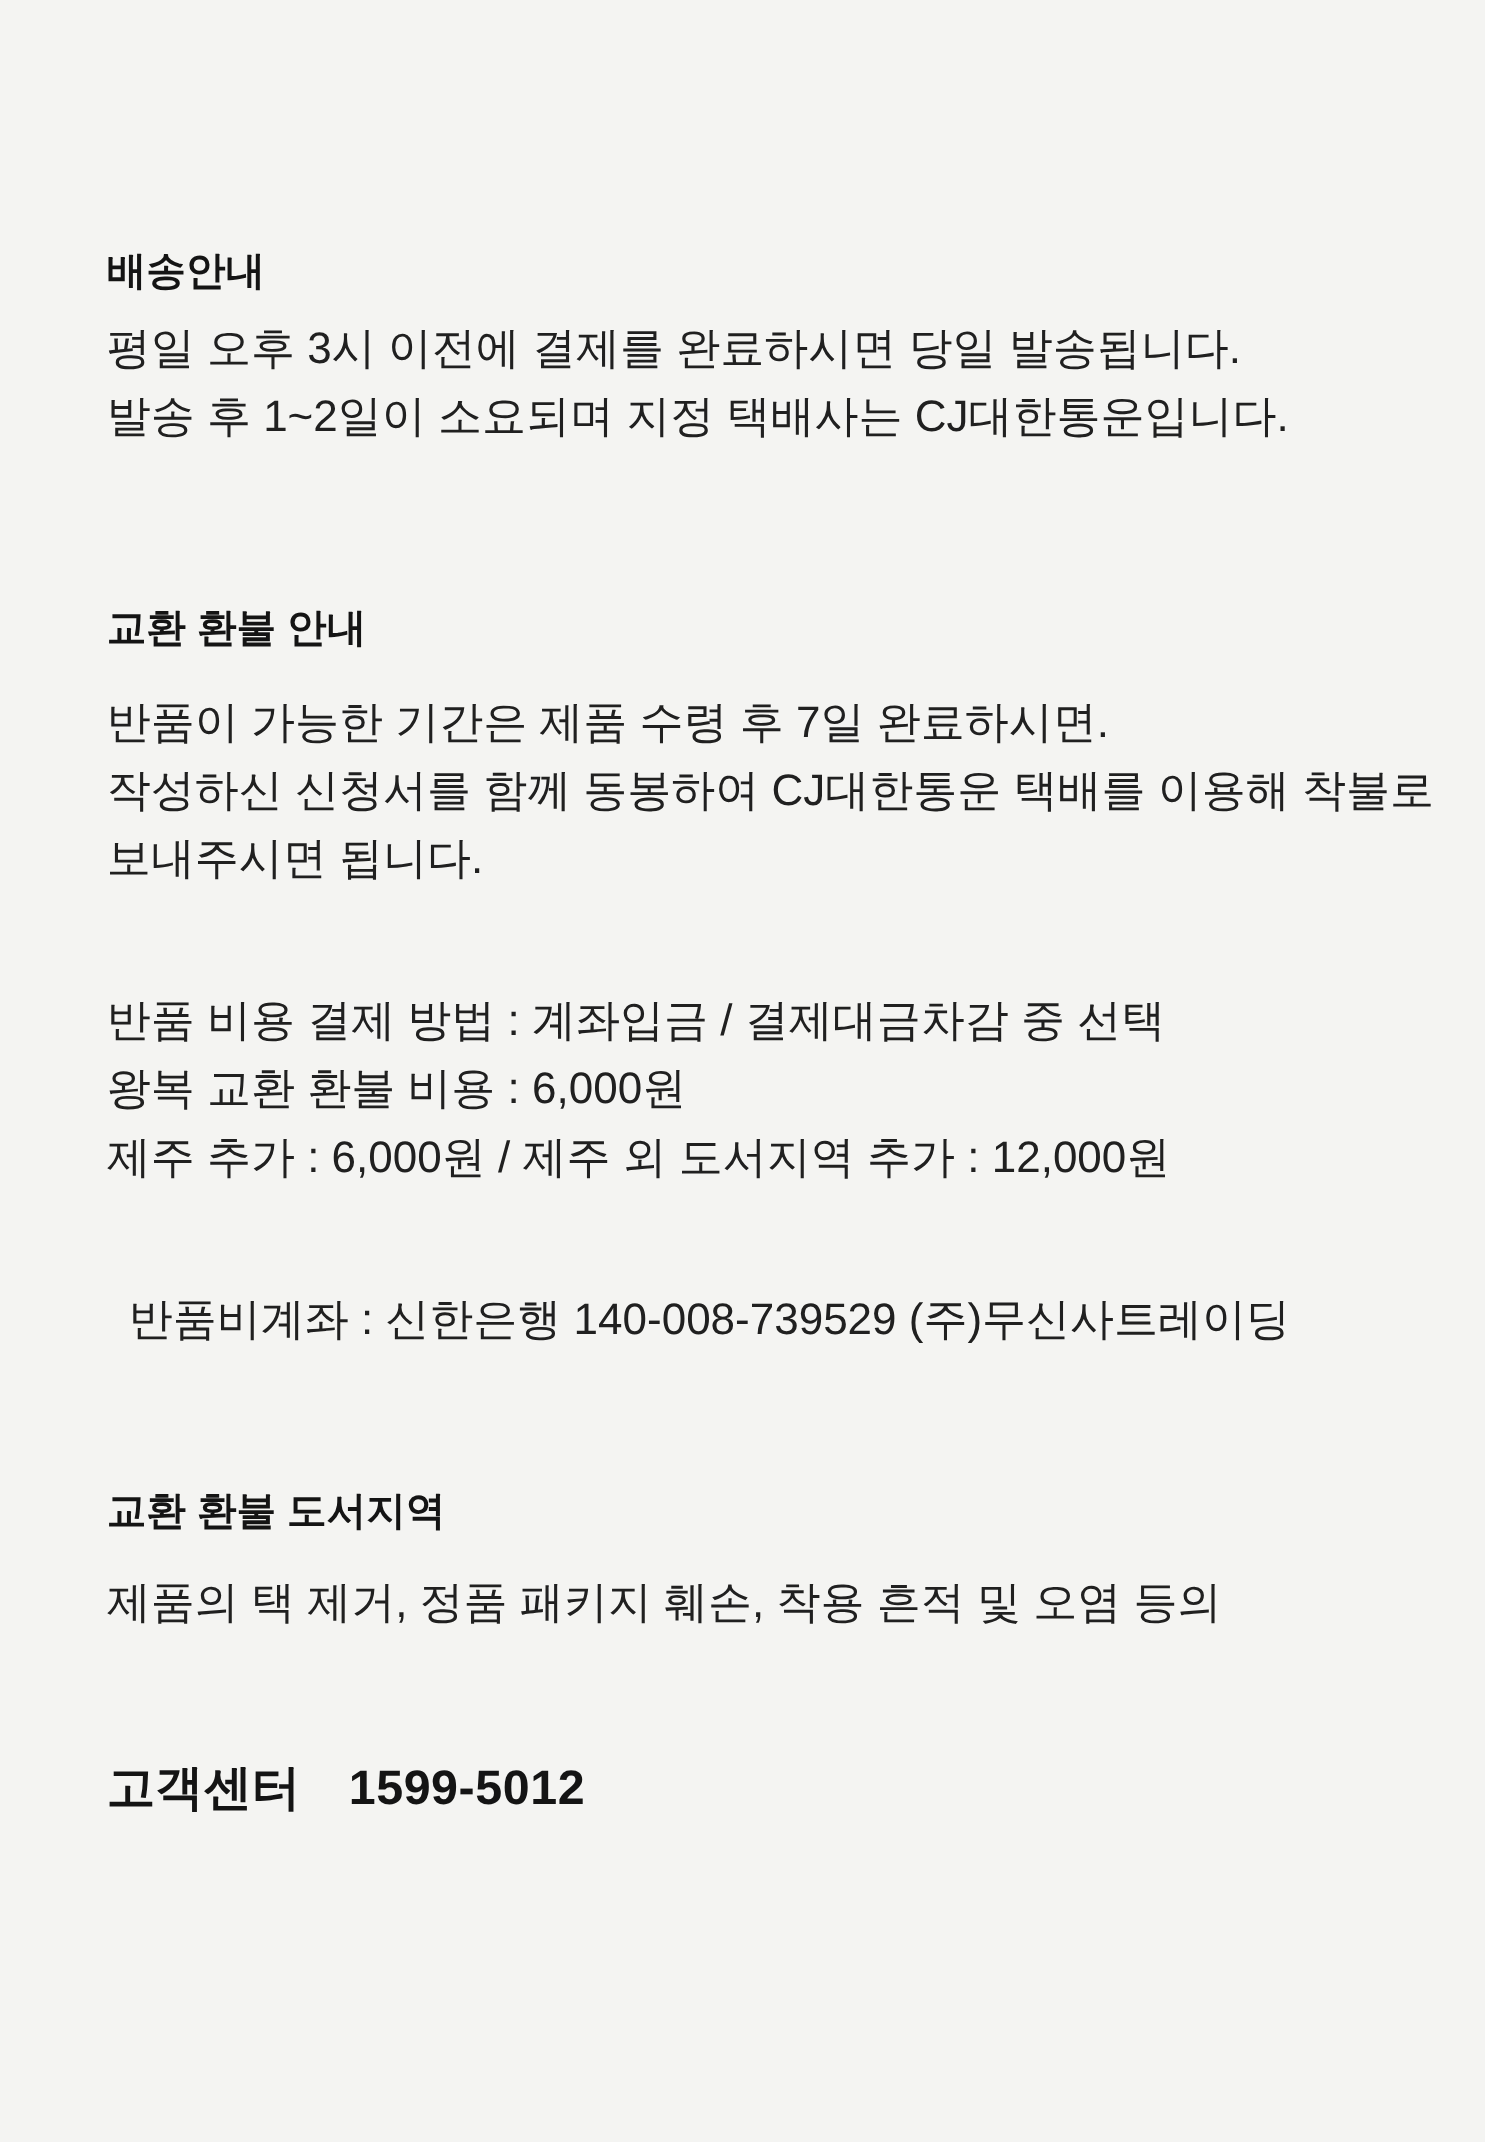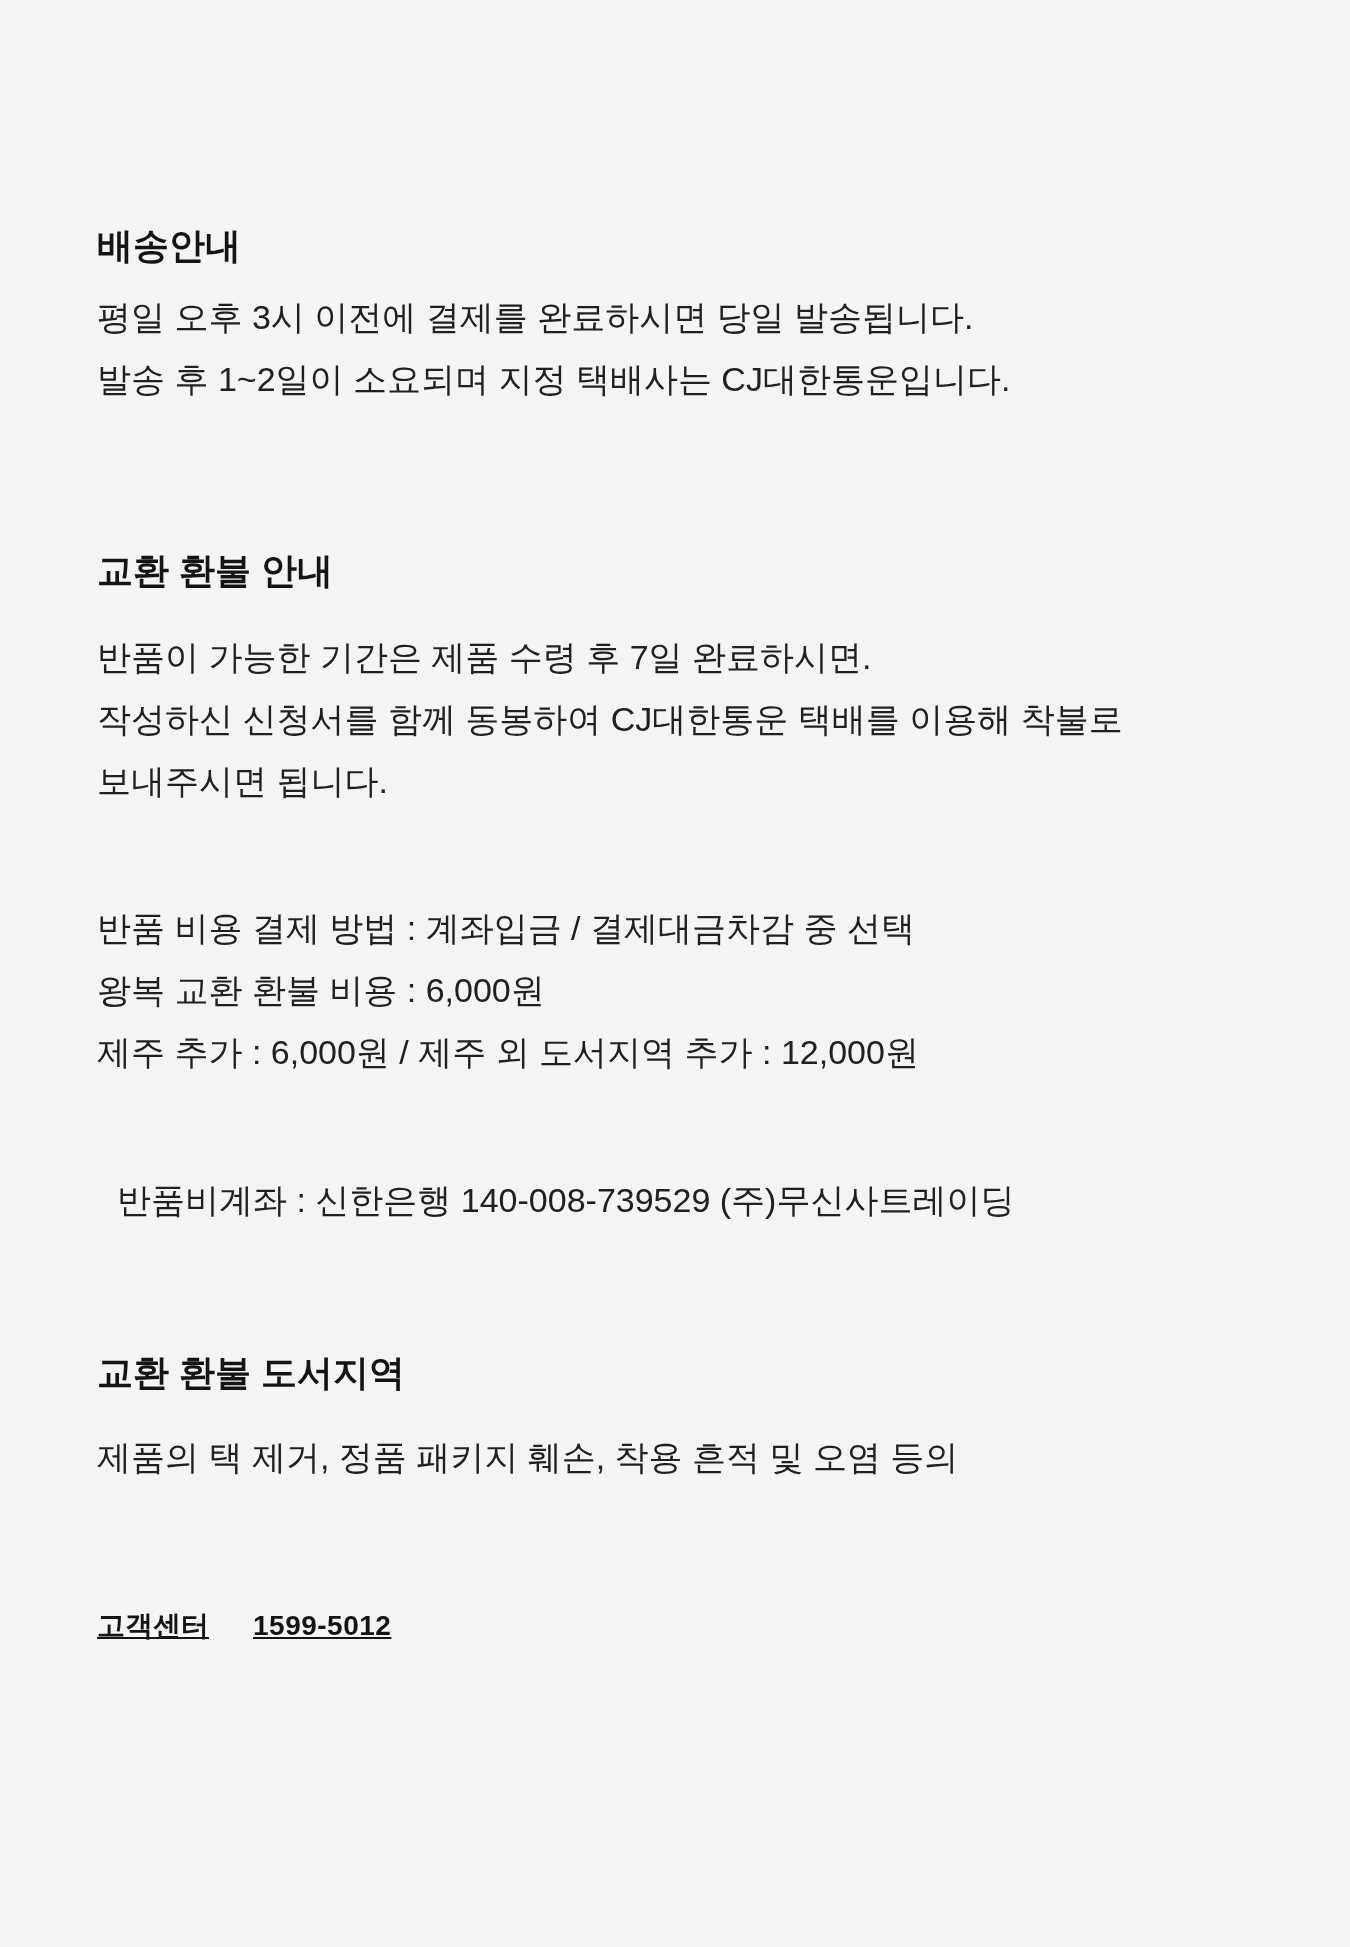--- a/index.html
+++ b/index.html
@@ -21,43 +21,42 @@
     padding: 222px 97px 0 97px;
   }
   .heading {
     font-size: 36px;
     line-height: 48px;
     font-weight: 700;
     color: #141414;
     margin: 0;
   }
   .body-line {
-    font-size: 34px;
+    font-size: 40px;
     line-height: 62px;
     font-weight: 400;
     color: #202020;
     white-space: nowrap;
   }
   .para { margin: 0; }
   .p-shipping      { margin-top: 16px; }
   .h-exchange      { margin-top: 137px; }
   .p-exchange-intro{ margin-top: 31px; }
   .p-exchange-cost { margin-top: 85px; }
   .p-exchange-acct { margin-top: 86px; margin-left: 20px; }
   .h-notice        { margin-top: 118px; }
   .p-notice        { margin-top: 29px; }
   .footer {
     margin-top: 114px;
-    font-size: 28px;
+    font-size: 44px;
     line-height: 48px;
     font-weight: 700;
     color: #141414;
     display: flex;
     align-items: baseline;
-    text-decoration: underline;
   }
   .footer .phone { margin-left: 44px; letter-spacing: 0.5px; }
 </style>
 </head>
 <body>
 
 <div class="page">
 
   <h3 class="heading h-shipping">배송안내</h3>
   <div class="para p-shipping">

